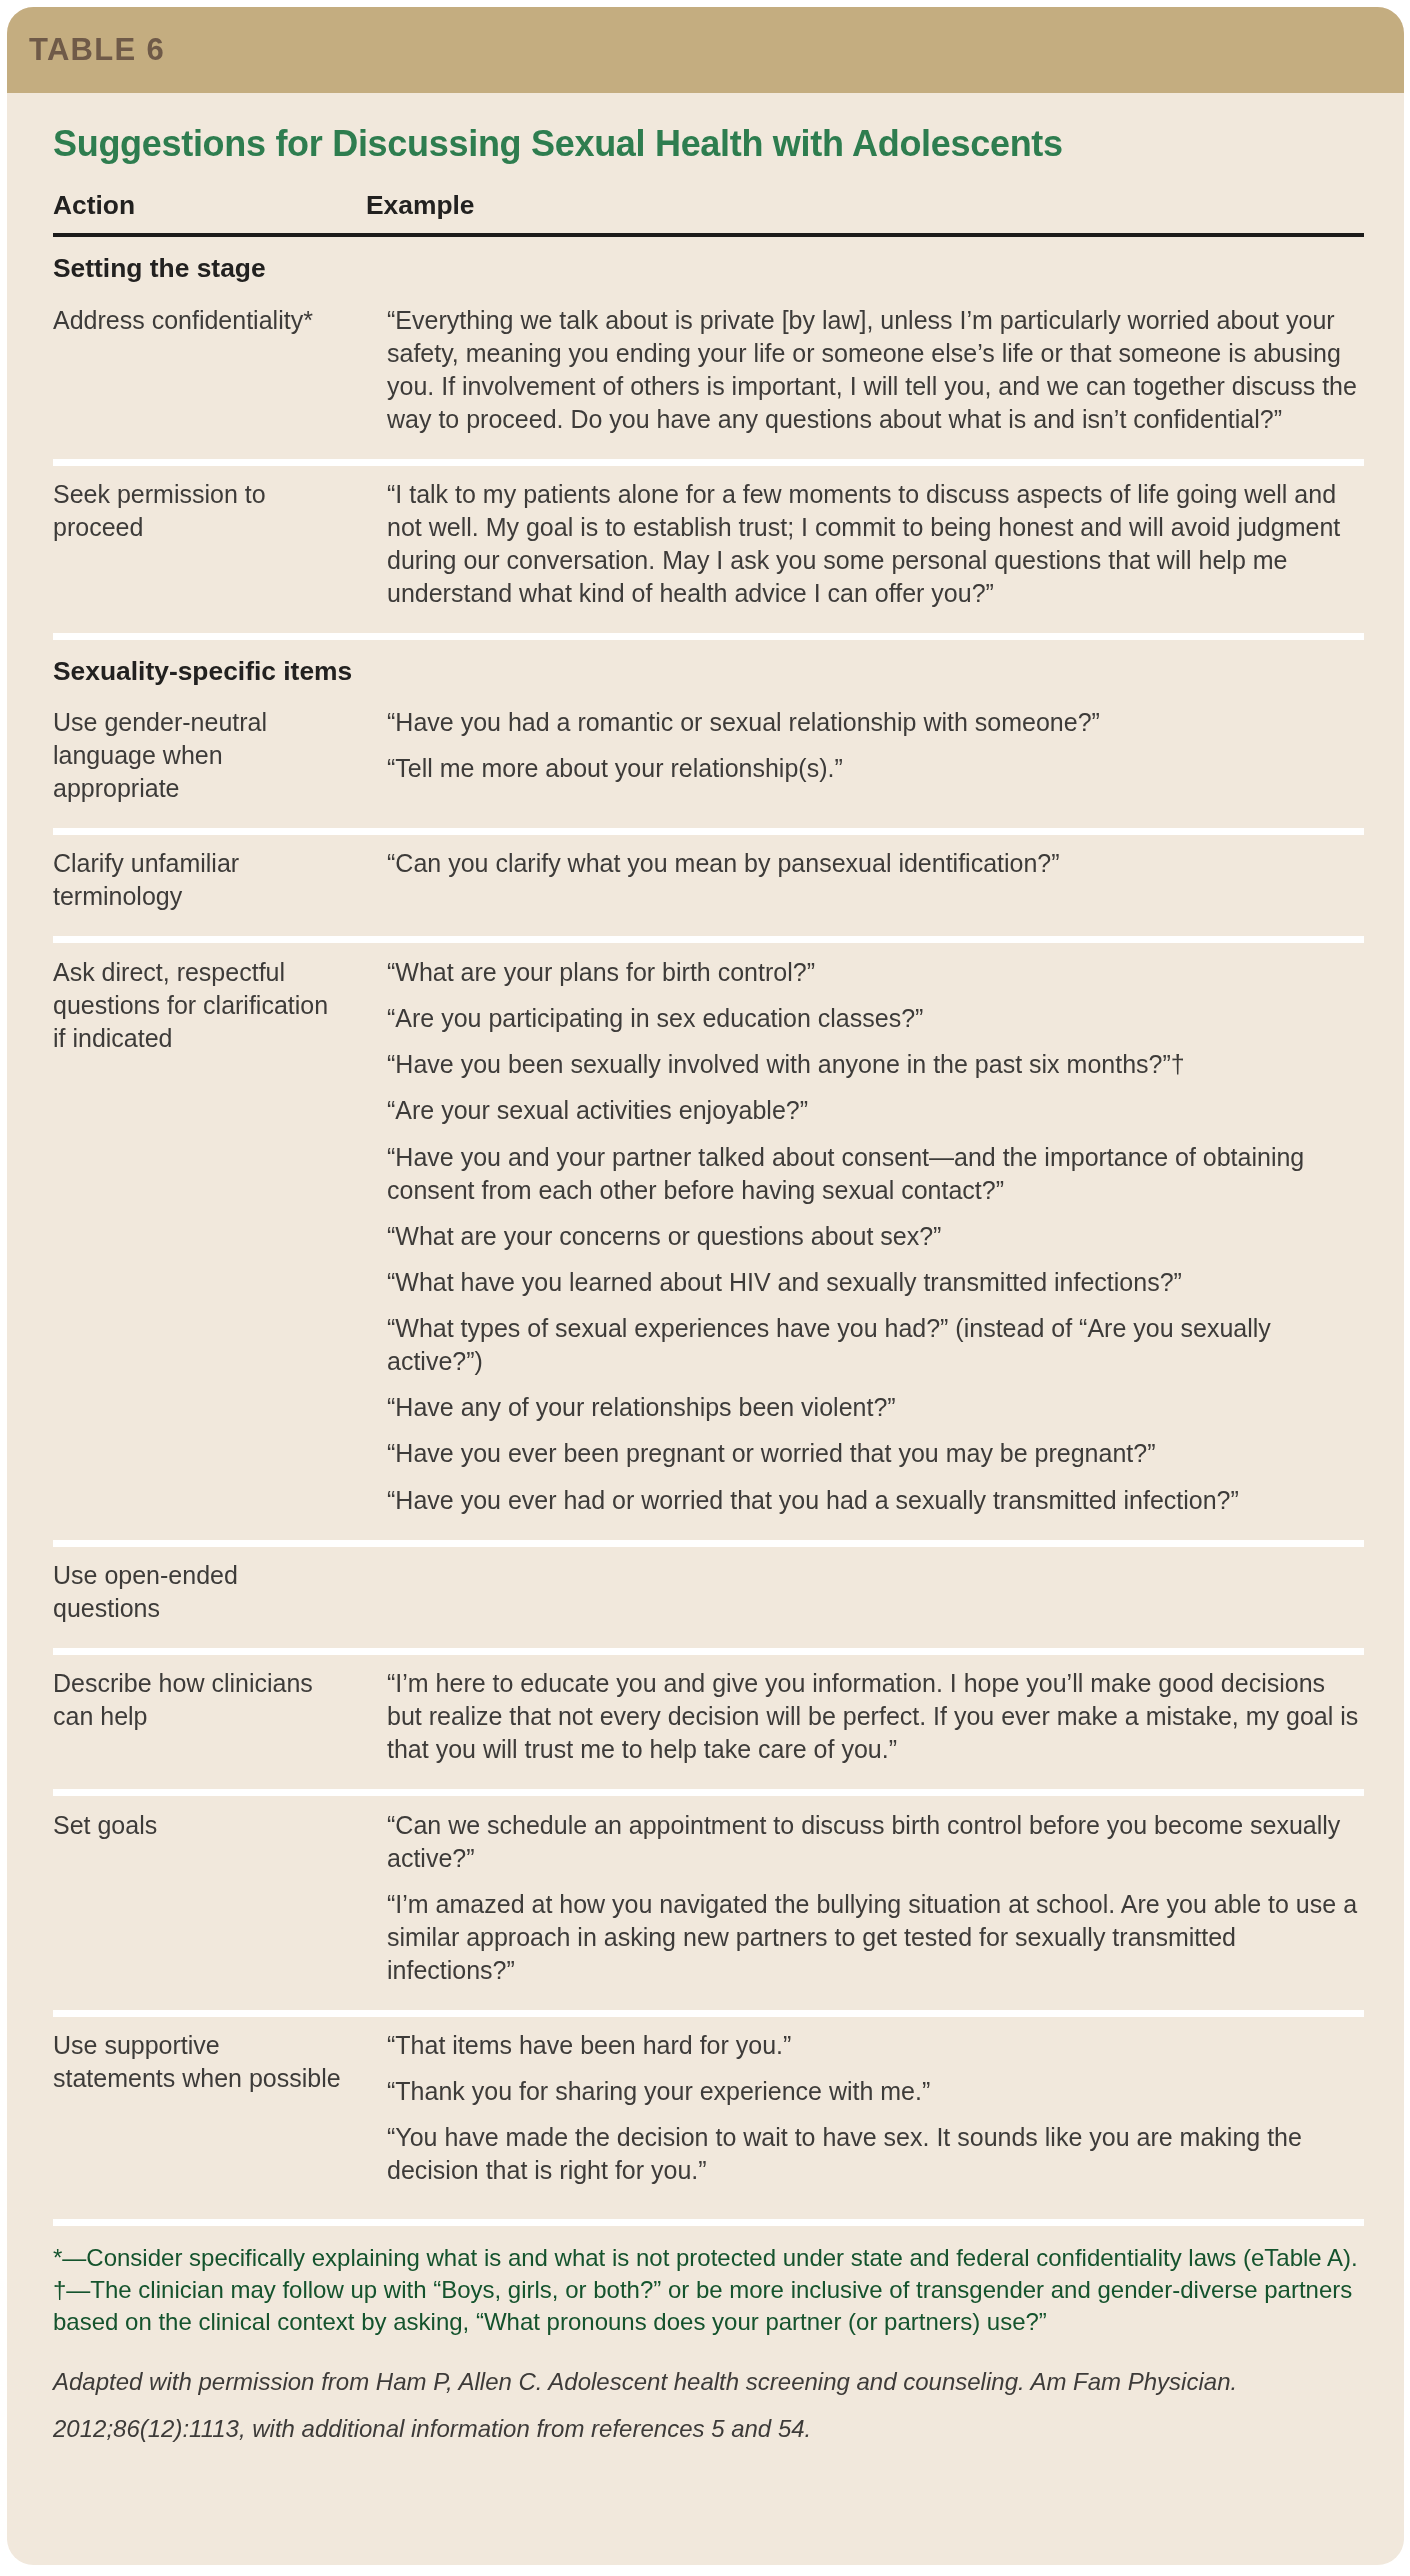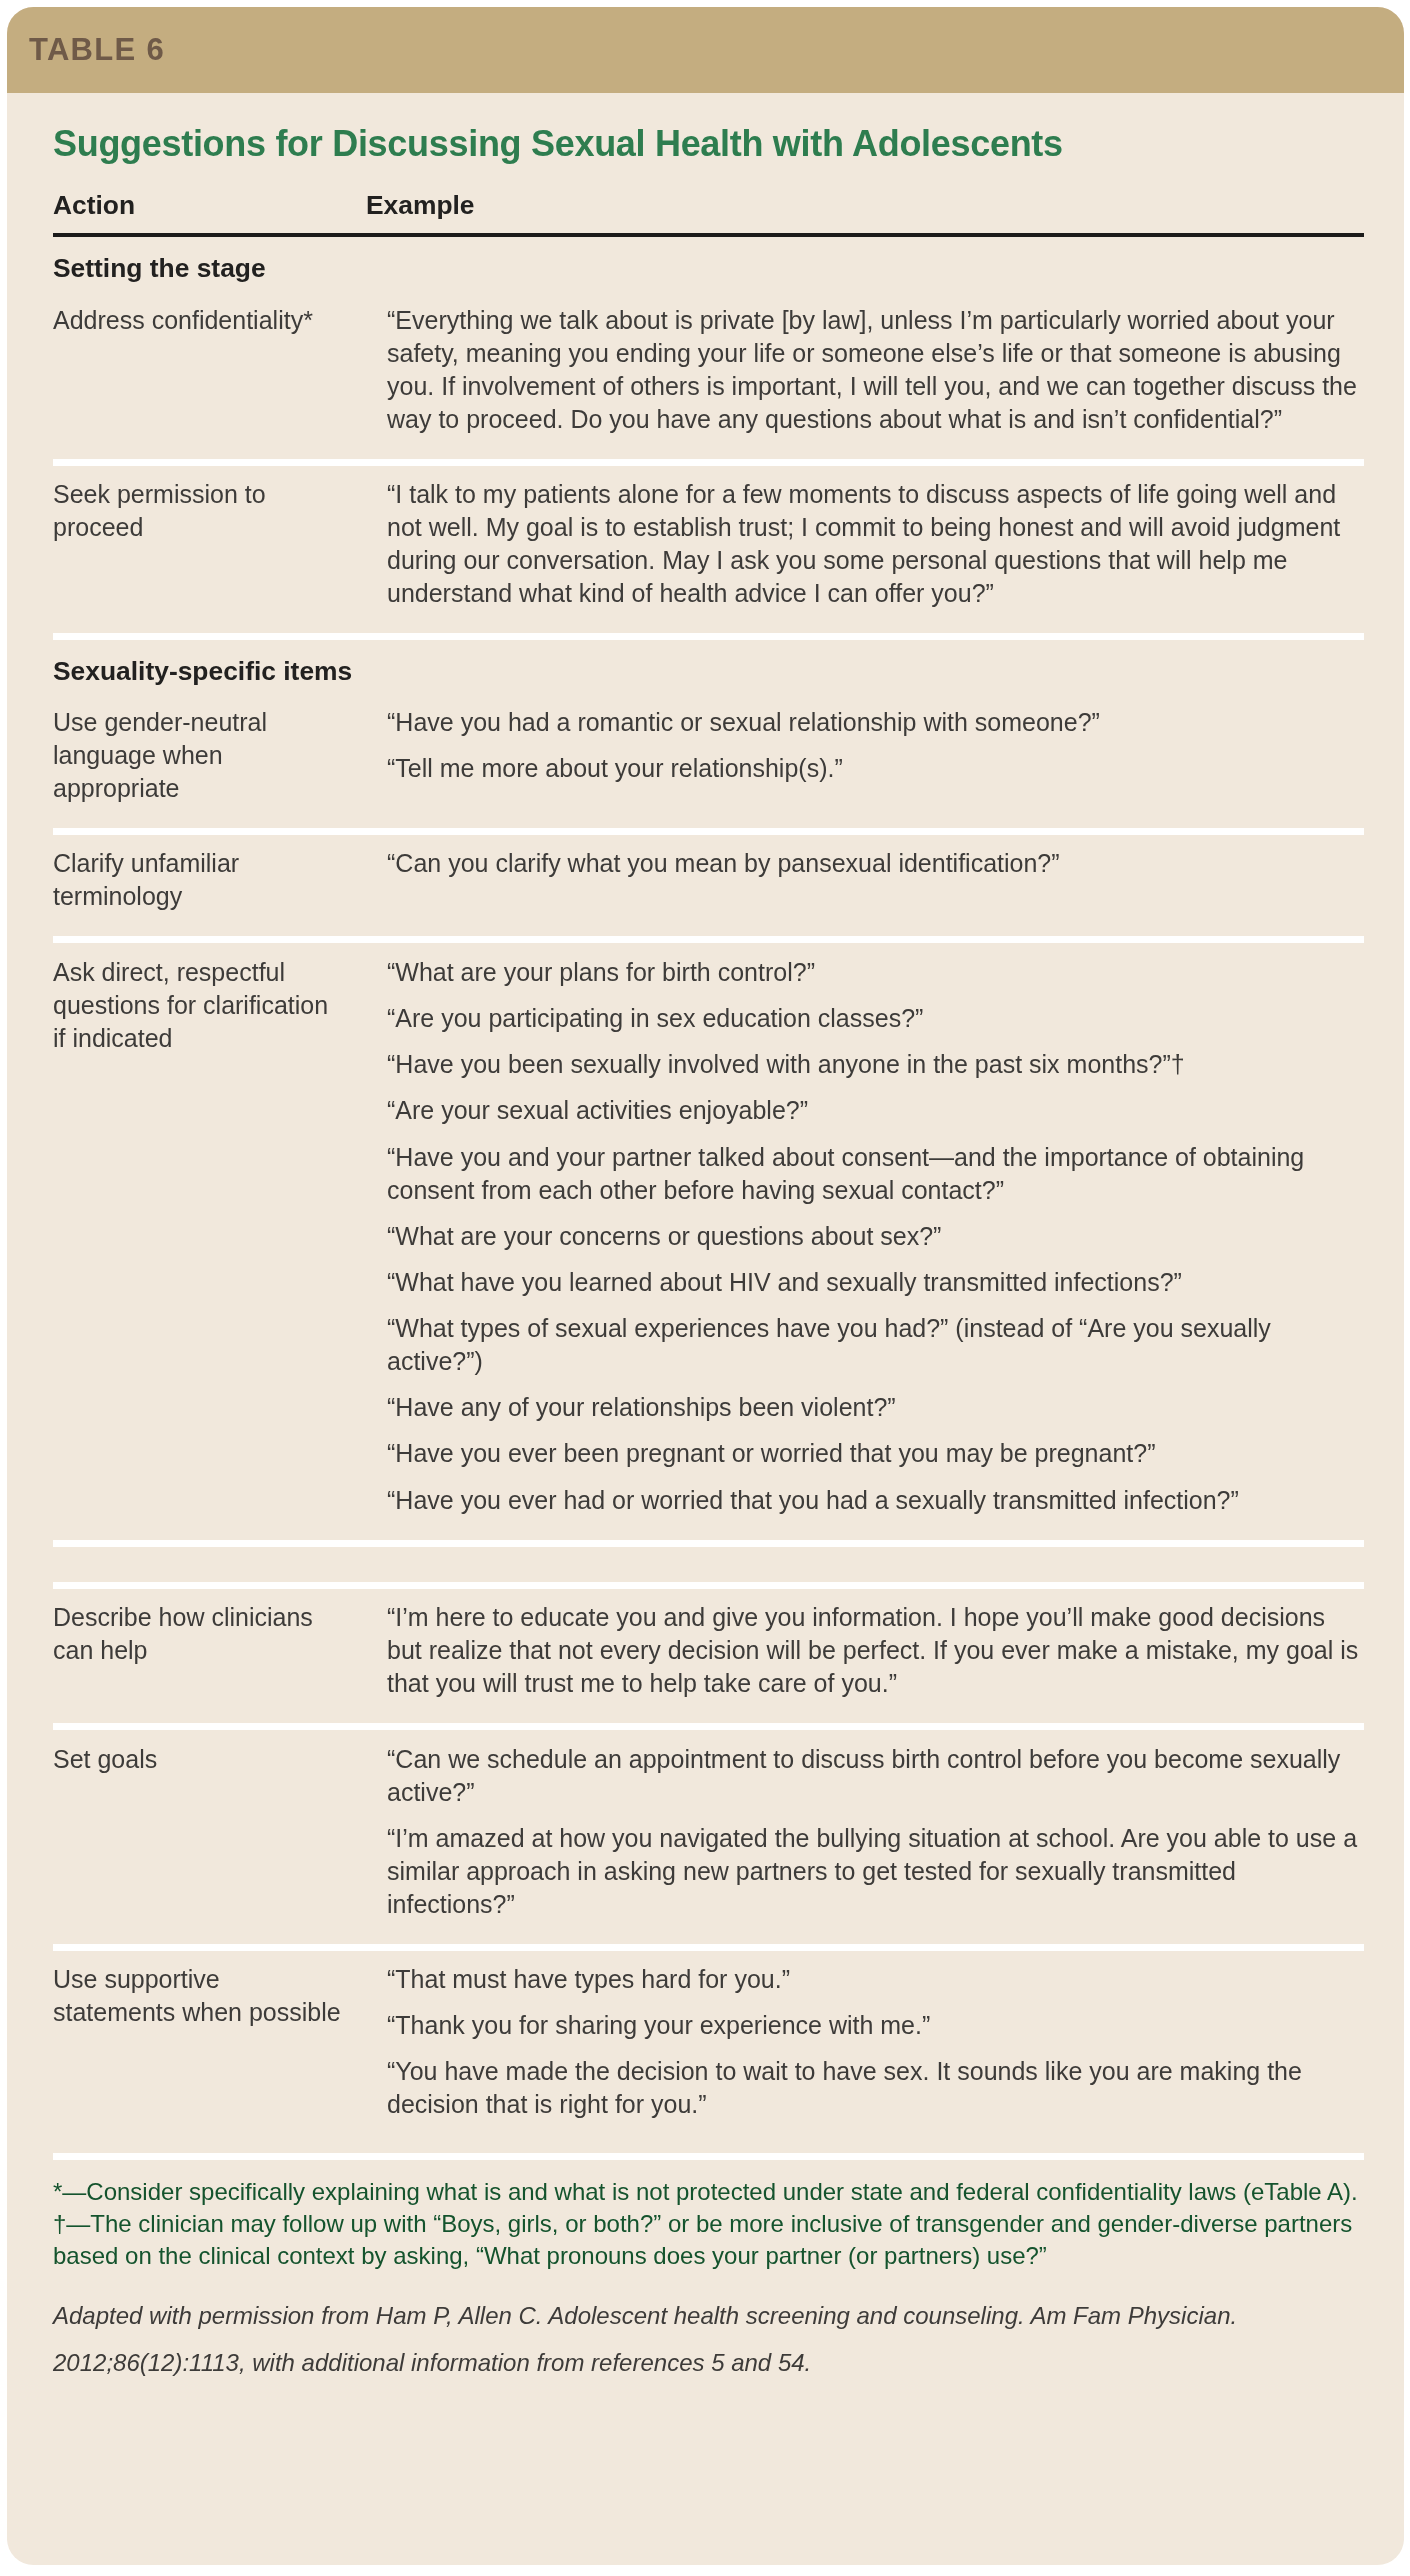--- a/index.html
+++ b/index.html
@@ -183,20 +183,21 @@
 
   <p>“Have any of your relationships been violent?”</p>
 
   <p>“Have you ever been pregnant or worried that you may be pregnant?”</p>
 
   <p>“Have you ever had or worried that you had a sexually transmitted infection?”</p>
 </div>
   </div>
 
   <div class="row">
+    <div class="action-cell">Use open-ended questions</div>
   </div>
 
   <div class="row">
     <div class="action-cell">Describe how clinicians can help</div>
     <div class="example-cell">
   <p>“I’m here to educate you and give you information. I hope you’ll make good decisions but realize that not every decision will be perfect. If you ever make a mistake, my goal is that you will trust me to help take care of you.”</p>
 </div>
   </div>
 
   <div class="row">
@@ -204,21 +205,21 @@
     <div class="example-cell">
   <p>“Can we schedule an appointment to discuss birth control before you become sexually active?”</p>
 
   <p>“I’m amazed at how you navigated the bullying situation at school. Are you able to use a similar approach in asking new partners to get tested for sexually transmitted infections?”</p>
 </div>
   </div>
 
   <div class="row">
     <div class="action-cell">Use supportive statements when possible</div>
     <div class="example-cell">
-  <p>“That must have types hard for you.”</p>
+  <p>“That items have been hard for you.”</p>
 
   <p>“Thank you for sharing your experience with me.”</p>
 
   <p>“You have made the decision to wait to have sex. It sounds like you are making the decision that is right for you.”</p>
 </div>
   </div>
 </div>
   </div>
 </div>
 

